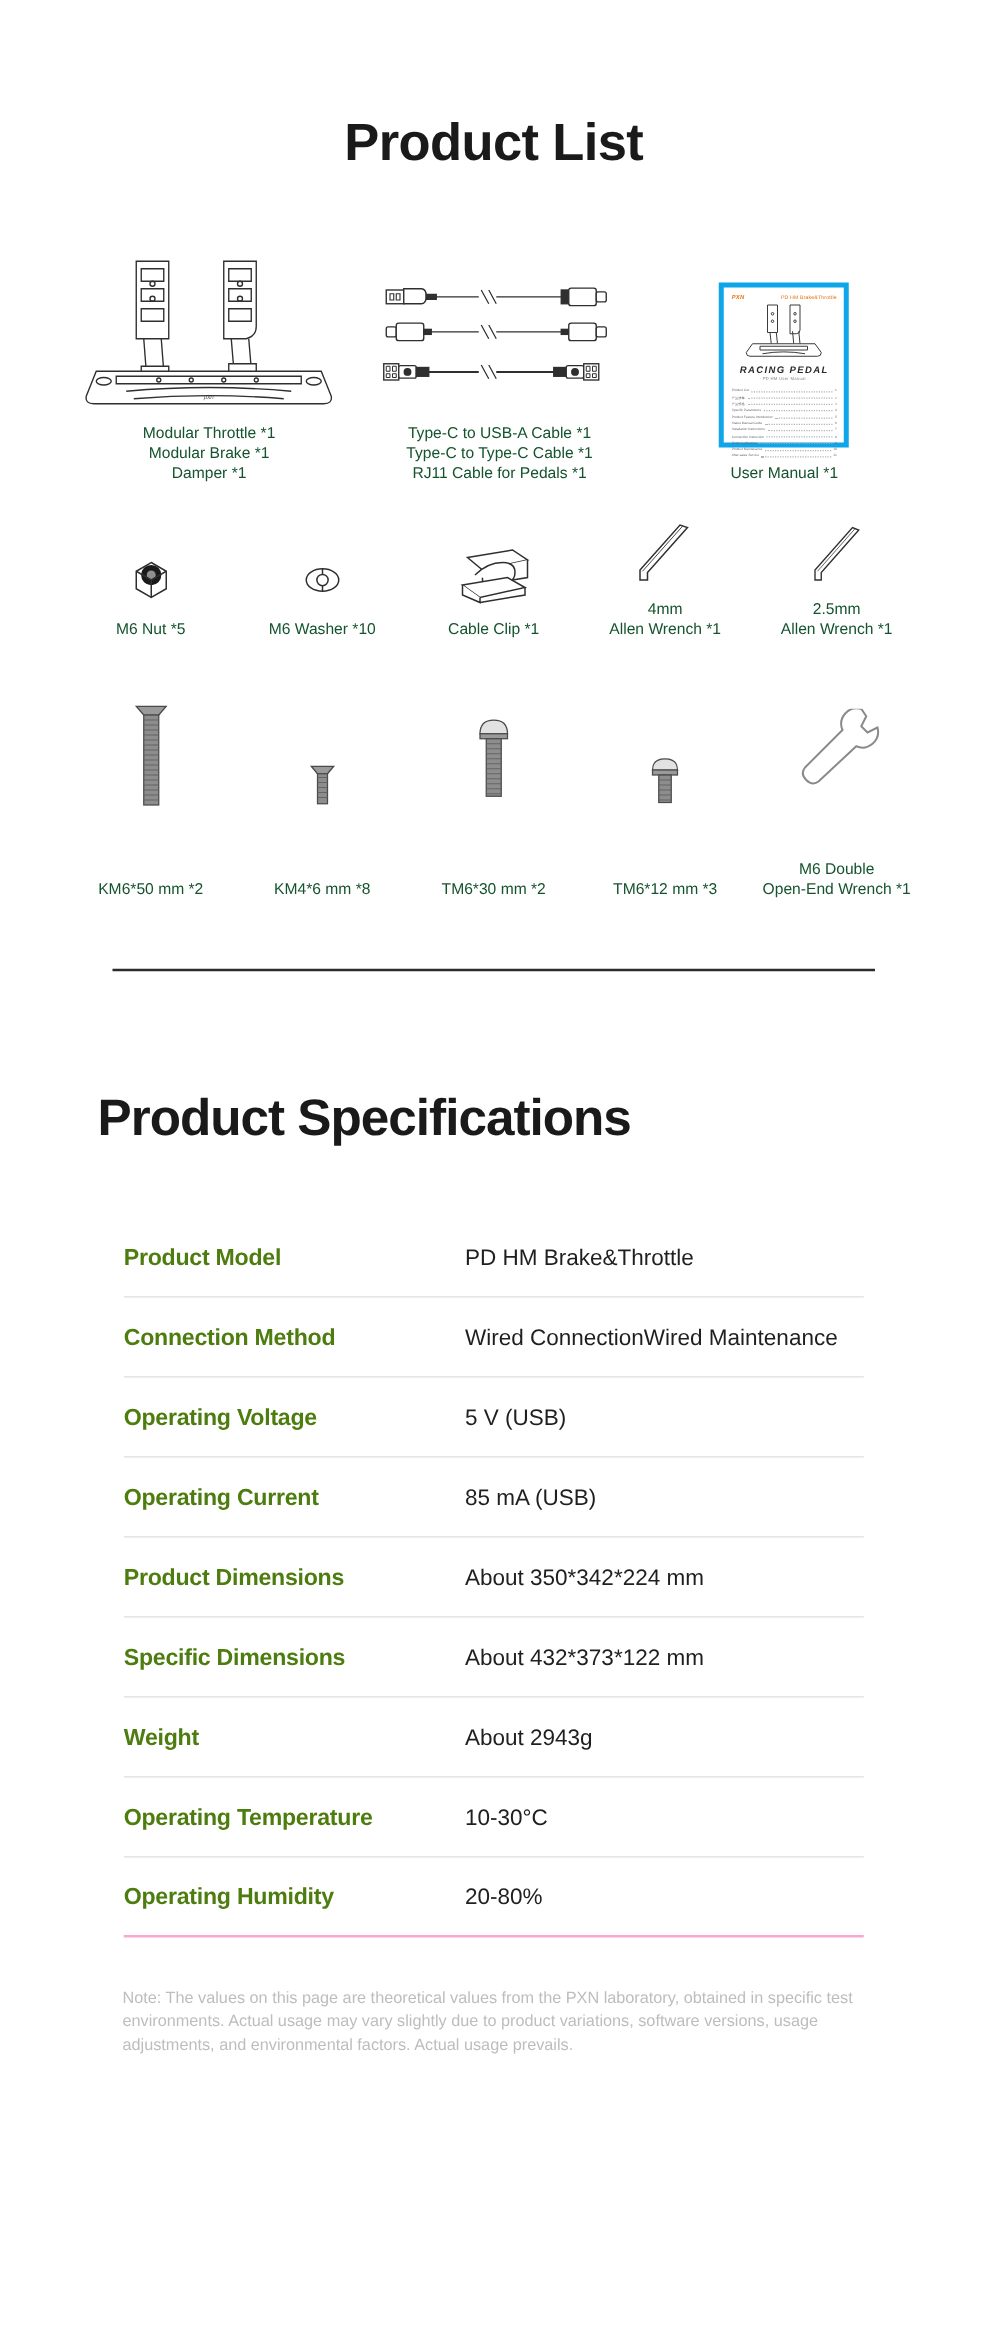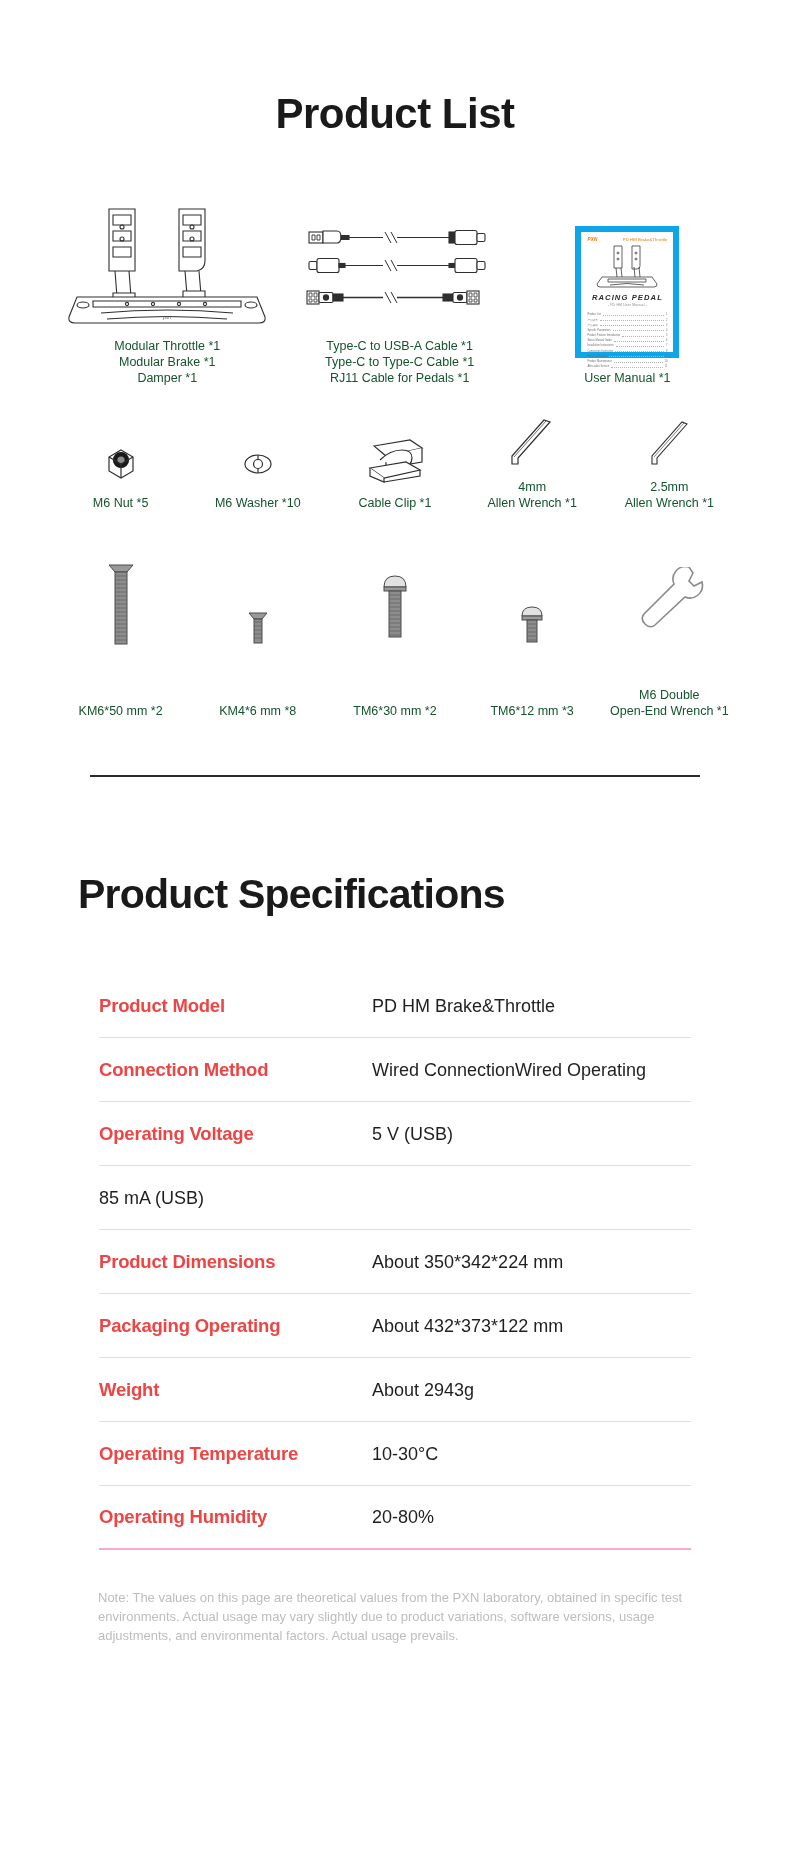--- a/index.html
+++ b/index.html
@@ -100,21 +100,21 @@
     align-items: center;
     border-bottom: 1px solid #dedede;
     min-height: 64px;
     padding: 4px 0;
   }
   .spec-row:last-child { border-bottom: 2px solid #f9a8d4; }
   .spec-key {
     width: 273px;
     font-size: 18.5px;
     font-weight: bold;
-    color: #ef4444;
+    color: #4d7c0f;
     letter-spacing: -0.2px;
   }
   .spec-val {
     flex: 1;
     font-size: 18px;
     color: #1f1f1f;
     line-height: 24px;
   }
 
   .note {
@@ -123,21 +123,21 @@
     line-height: 19px;
     color: #bdbdbd;
     white-space: pre-line;
   }
   .bottom-pad { height: 130px; }
 
   
   .manual {
     width: 104px;
     height: 132px;
-    border: 6px solid #0ea5e9;
+    border: 4px solid #0ea5e9;
     background: #fff;
     padding: 5px 6px 4px 6px;
     display: flex;
     flex-direction: column;
   }
   .manual-head {
     display: flex;
     justify-content: space-between;
     align-items: center;
     height: 9px;
@@ -522,35 +522,36 @@
 
   <h2 class="section-title" id="spec-title">Product Specifications</h2>
 
   <div class="spec-table" id="spec-table">
       <div class="spec-row">
         <div class="spec-key">Product Model</div>
         <div class="spec-val">PD HM Brake&amp;Throttle</div>
       </div>
       <div class="spec-row">
         <div class="spec-key">Connection Method</div>
-        <div class="spec-val">Wired ConnectionWired Operating</div>
+        <div class="spec-val">Wired ConnectionWired Maintenance</div>
       </div>
       <div class="spec-row">
         <div class="spec-key">Operating Voltage</div>
         <div class="spec-val">5 V (USB)</div>
       </div>
       <div class="spec-row">
+        <div class="spec-key">Operating Current</div>
         <div class="spec-val">85 mA  (USB)</div>
       </div>
       <div class="spec-row">
         <div class="spec-key">Product Dimensions</div>
         <div class="spec-val">About 350*342*224 mm</div>
       </div>
       <div class="spec-row">
-        <div class="spec-key">Packaging Operating</div>
+        <div class="spec-key">Specific Dimensions</div>
         <div class="spec-val">About 432*373*122 mm</div>
       </div>
       <div class="spec-row">
         <div class="spec-key">Weight</div>
         <div class="spec-val">About 2943g</div>
       </div>
       <div class="spec-row">
         <div class="spec-key">Operating Temperature</div>
         <div class="spec-val">10-30°C</div>
       </div>

